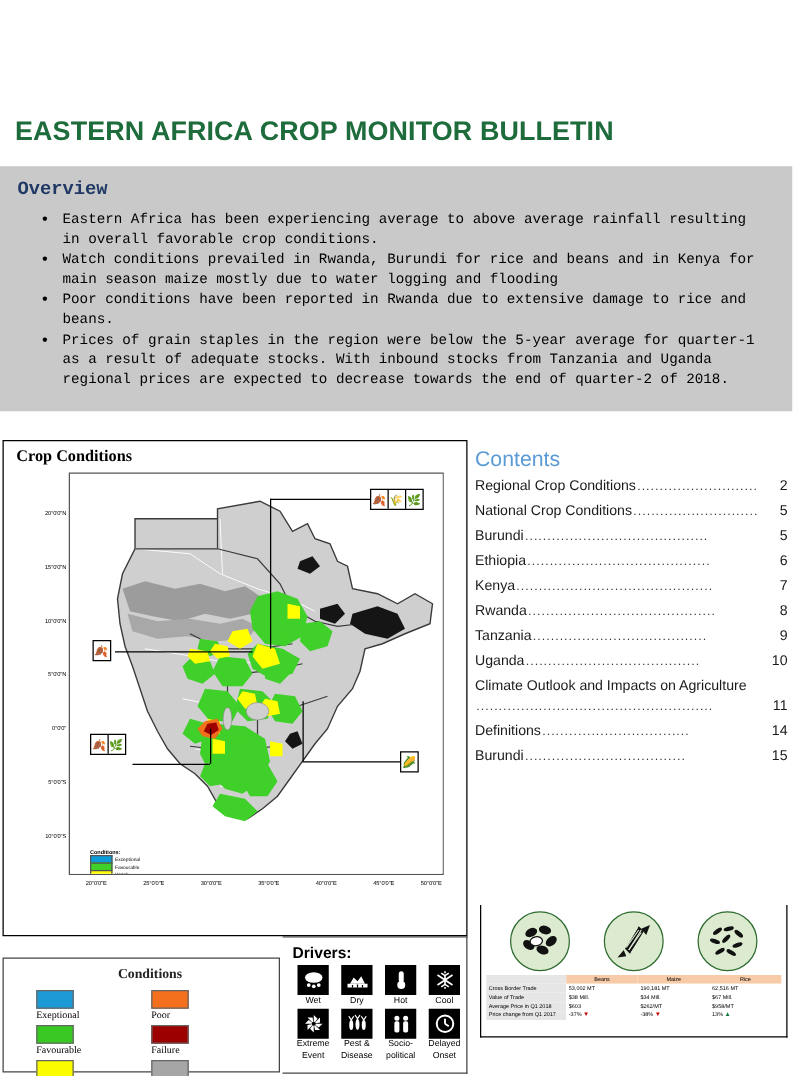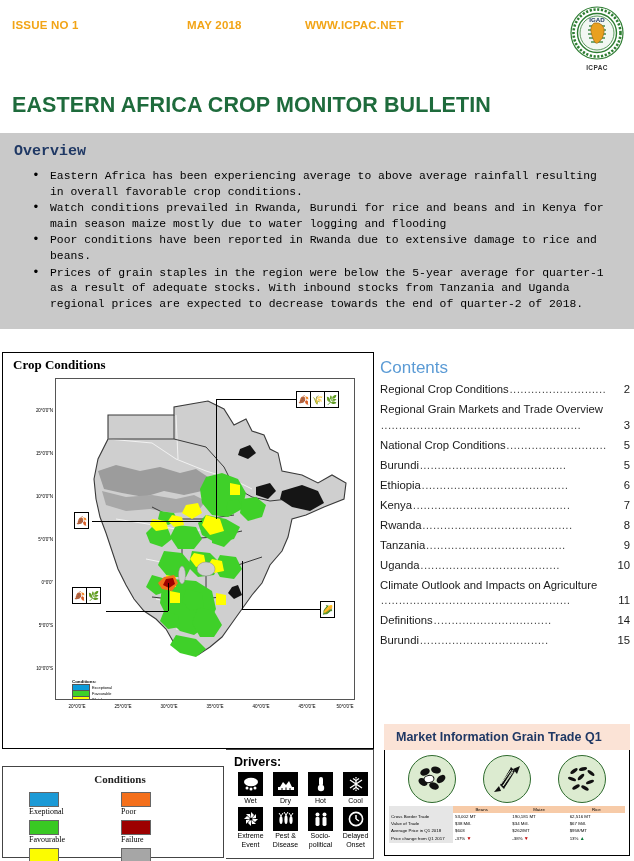--- a/index.html
+++ b/index.html
@@ -114,40 +114,20 @@
   .mtable td.rowlbl{background:#E6E6E6;text-align:left;width:60px;}
   .mtable td.val{background:#fff;text-align:left;}
   .arw-d{color:#C00000;font-size:5px;}
   .arw-u{color:#0B7A3B;font-size:5px;}
 </style>
 </head>
 <body>
 
 <div class="page">
 
-  <div class="masthead">
-    <div class="mast-item mast-issue">ISSUE NO 1</div>
-    <div class="mast-item mast-date">MAY 2018</div>
-    <div class="mast-item mast-url">WWW.ICPAC.NET</div>
-
-    <div class="logo-wrap">
-      <div class="logo-seal">
-        <svg width="54" height="54" viewBox="0 0 54 54" aria-hidden="true">
-          <circle cx="27" cy="27" r="26" fill="#ffffff" stroke="#2E7D32" stroke-width="1.2"></circle>
-          <circle cx="27" cy="27" r="23.5" fill="none" stroke="#2E7D32" stroke-width="2.6" stroke-dasharray="2.2 1.6"></circle>
-          <circle cx="27" cy="27" r="19.5" fill="#ffffff" stroke="#2E7D32" stroke-width="1.4"></circle>
-          <circle cx="27" cy="27" r="17" fill="#F2F7F2" stroke="#2E7D32" stroke-width="0.8"></circle>
-          <path d="M19 20 h16 M18 24 h18 M18 28 h18 M19 32 h16 M21 36 h12" stroke="#2E7D32" stroke-width="1.5" opacity="0.85"></path>
-          <path d="M24 17 q5 -1 8 2 q3 3 2 8 q-1 6 -5 9 q-3 3 -5 -1 q-2 -4 -3 -9 q-1 -6 3 -9 z" fill="#E8A020" stroke="#7a5210" stroke-width="0.5"></path>
-          <text x="27" y="15.5" font-family="'Liberation Sans',sans-serif" font-size="6.2" font-weight="bold" fill="#1F3864" text-anchor="middle">IGAD</text>
-        </svg>
-      </div>
-      <div class="logo-caption">ICPAC</div>
-    </div>
-  </div>
 
   <div class="main-title">EASTERN AFRICA CROP MONITOR BULLETIN</div>
 
   <div class="overview">
     <h2>Overview</h2>
     <ul>
       <li>Eastern Africa has been experiencing average to above average rainfall resulting in overall favorable crop conditions.</li>
       <li>Watch conditions prevailed in Rwanda, Burundi for rice and beans and in Kenya for main season maize mostly due to water logging and flooding</li>
       <li>Poor conditions have been reported in Rwanda due to extensive damage to rice and beans.</li>
       <li>Prices of grain staples in the region were below the 5-year average for quarter-1 as a result of adequate stocks. With inbound stocks from Tanzania and Uganda regional prices are expected to decrease towards the end of quarter-2 of 2018.</li>
@@ -460,27 +440,20 @@
 
   <div class="contents">
     <h2>Contents</h2>
 
     <div class="toc-item">
       <span class="toc-label">Regional Crop Conditions</span>
       <span class="toc-dots">...........................</span>
       <span class="toc-page">2</span>
     </div>
 
-    <div class="toc-item wrap">
-      <span class="toc-label">Regional Grain Markets and Trade Overview</span>
-      <div class="toc-l2">
-        <span class="toc-dots">........................................................</span>
-        <span class="toc-page">3</span>
-      </div>
-    </div>
 
     <div class="toc-item">
       <span class="toc-label">National Crop Conditions</span>
       <span class="toc-dots">............................</span>
       <span class="toc-page">5</span>
     </div>
 
     <div class="toc-item">
       <span class="toc-label">Burundi</span>
       <span class="toc-dots">.........................................</span>
@@ -532,23 +505,20 @@
     </div>
 
     <div class="toc-item">
       <span class="toc-label">Burundi</span>
       <span class="toc-dots">....................................</span>
       <span class="toc-page">15</span>
     </div>
   </div>
 
   <div class="market">
-    <div class="market-head">
-      <div class="mh">Market Information Grain Trade Q1</div>
-    </div>
     <div class="market-body">
       <div class="circles">
         <div class="crop-circle">
           <svg width="32" height="30" viewBox="0 0 32 30" aria-hidden="true">
             <g fill="#111">
               <ellipse cx="9" cy="8" rx="5" ry="3.4" transform="rotate(-25 9 8)"></ellipse>
               <ellipse cx="20" cy="6" rx="5" ry="3.4" transform="rotate(15 20 6)"></ellipse>
               <ellipse cx="25" cy="15" rx="5" ry="3.4" transform="rotate(-40 25 15)"></ellipse>
               <ellipse cx="18" cy="22" rx="5" ry="3.4" transform="rotate(20 18 22)"></ellipse>
               <ellipse cx="7" cy="18" rx="5" ry="3.4" transform="rotate(35 7 18)"></ellipse>

